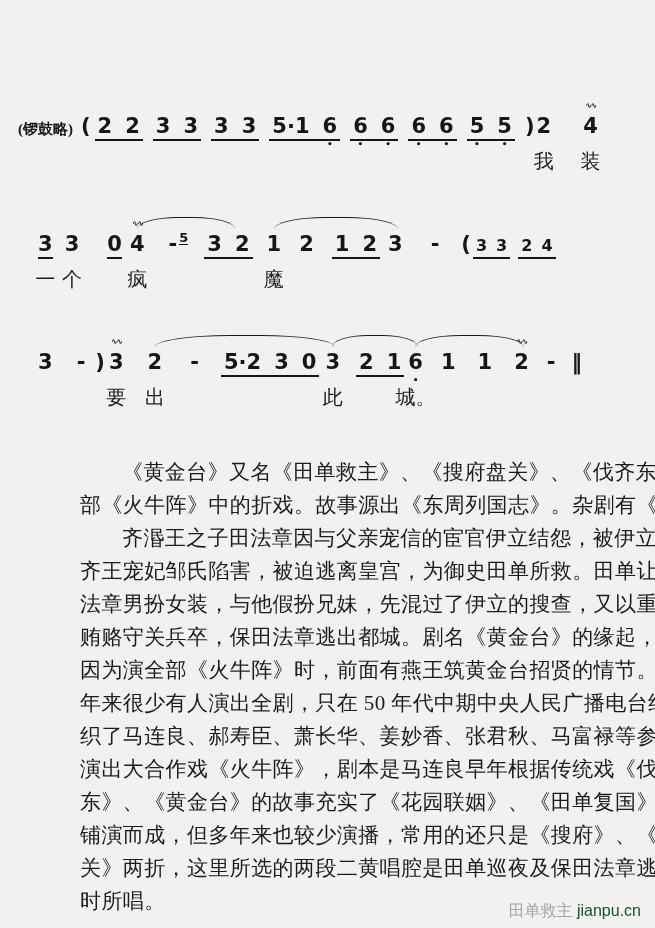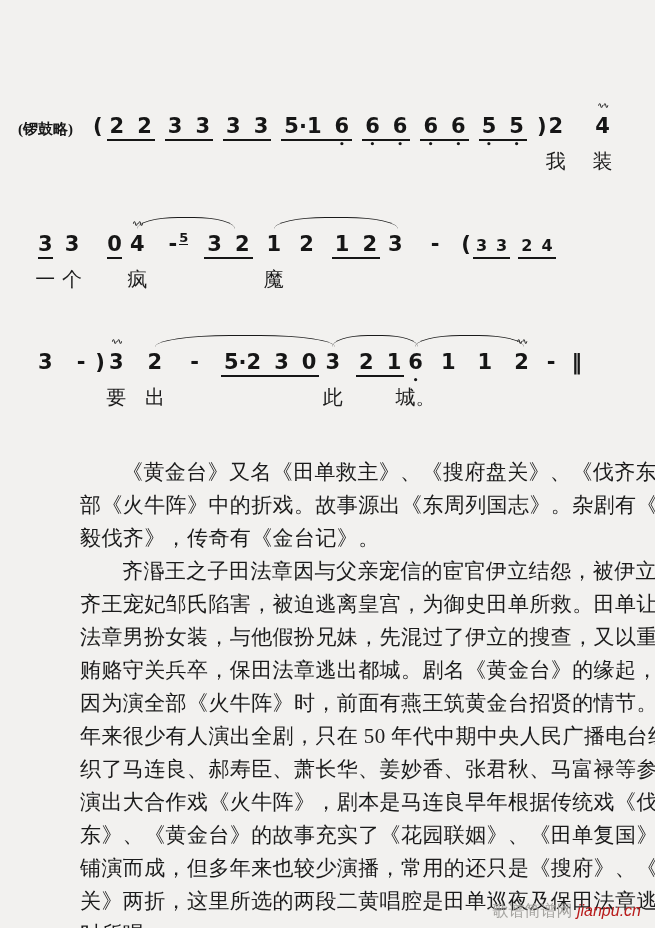--- a/index.html
+++ b/index.html
@@ -31,30 +31,30 @@
   .slur{position:absolute;top:7px;height:11px;border-top:1.7px solid #1a1a1a;
         border-radius:50% 50% 0 0 / 120% 120% 0 0;}
 
   
   .text-block{margin:20px 0 0 80px;width:530px;}
   .tline{font-size:21px;line-height:33px;letter-spacing:0.4px;color:#1b1b1b;white-space:nowrap;}
   .tline.indent{text-indent:42px;}
   .watermark{position:absolute;right:14px;bottom:6px;font-size:16px;white-space:nowrap;
              font-family:"Liberation Sans",sans-serif;}
   .wm-name{color:#a5a4a0;}
-  .wm-url{color:#b91c1c;font-style:italic;}
+  .wm-url{color:#14532d;}
 </style>
 </head>
 <body>
 
 <div class="page">
 
   <div class="score" id="score">
       <div class="m-line l1">
-        <span class="tok mlabel" style="margin-right: 20px;">(锣鼓略)</span>
+        <span class="tok mlabel" style="margin-right: 8px;">(锣鼓略)</span>
         <span class="nt tok" style="margin-right: 4px;"><span class="g">(</span></span>
         <span class="tok beam"><span class="beam-row">
             <span class="nt"><span class="g">2</span></span>
             <span class="nt"><span class="g">2</span></span>
           </span></span>
         <span class="tok beam"><span class="beam-row">
             <span class="nt"><span class="g">3</span></span>
             <span class="nt"><span class="g">3</span></span>
           </span></span>
         <span class="tok beam"><span class="beam-row">
@@ -137,32 +137,31 @@
         <span class="nt tok"><span class="g">‖</span></span>
         <div class="slur" style="left: 154.75px; width: 180px;"></div>
         <div class="slur" style="left: 331.75px; width: 86px;"></div>
         <div class="slur" style="left: 414.75px; width: 109px;"></div>
       </div>
     </div>
 
   <div class="text-block" id="text-block">
       <div class="tline indent">《黄金台》又名《田单救主》、《搜府盘关》、《伐齐东》，是全</div>
       <div class="tline">部《火牛阵》中的折戏。故事源出《东周列国志》。杂剧有《乐</div>
-      <div class="tline">毅伐齐》，传奇有《金台记》。</div>
       <div class="tline indent">齐湣王之子田法章因与父亲宠信的宦官伊立结怨，被伊立与</div>
       <div class="tline">齐王宠妃邹氏陷害，被迫逃离皇宫，为御史田单所救。田单让田</div>
       <div class="tline">法章男扮女装，与他假扮兄妹，先混过了伊立的搜查，又以重金</div>
       <div class="tline">贿赂守关兵卒，保田法章逃出都城。剧名《黄金台》的缘起，是</div>
       <div class="tline">因为演全部《火牛阵》时，前面有燕王筑黄金台招贤的情节。多</div>
       <div class="tline">年来很少有人演出全剧，只在 50 年代中期中央人民广播电台组</div>
       <div class="tline">织了马连良、郝寿臣、萧长华、姜妙香、张君秋、马富禄等参加</div>
       <div class="tline">演出大合作戏《火牛阵》，剧本是马连良早年根据传统戏《伐齐</div>
       <div class="tline">东》、《黄金台》的故事充实了《花园联姻》、《田单复国》等情节</div>
       <div class="tline">铺演而成，但多年来也较少演播，常用的还只是《搜府》、《盘</div>
       <div class="tline">关》两折，这里所选的两段二黄唱腔是田单巡夜及保田法章逃跑</div>
       <div class="tline">时所唱。</div>
     </div>
 
   <div class="watermark">
-    <span class="wm-name">歌谱简谱网 </span><span class="wm-url">jianpu.cn</span>
+    <span class="wm-name">田单救主 </span><span class="wm-url">jianpu.cn</span>
   </div>
 
 </div>
 
 </body></html>

